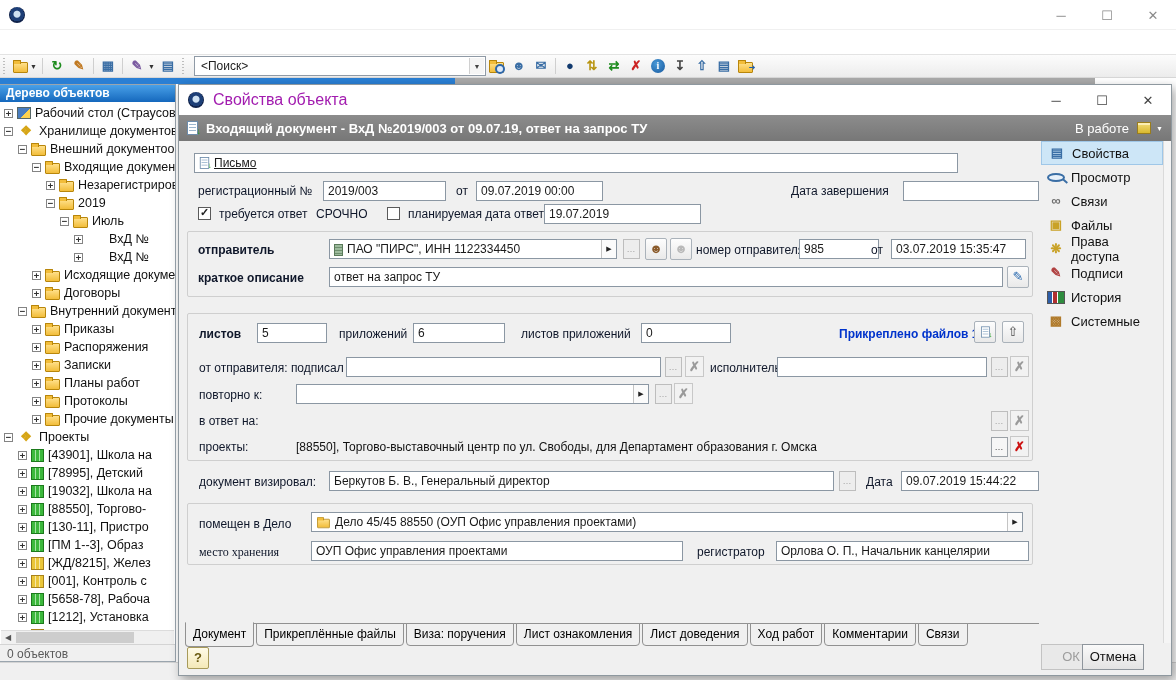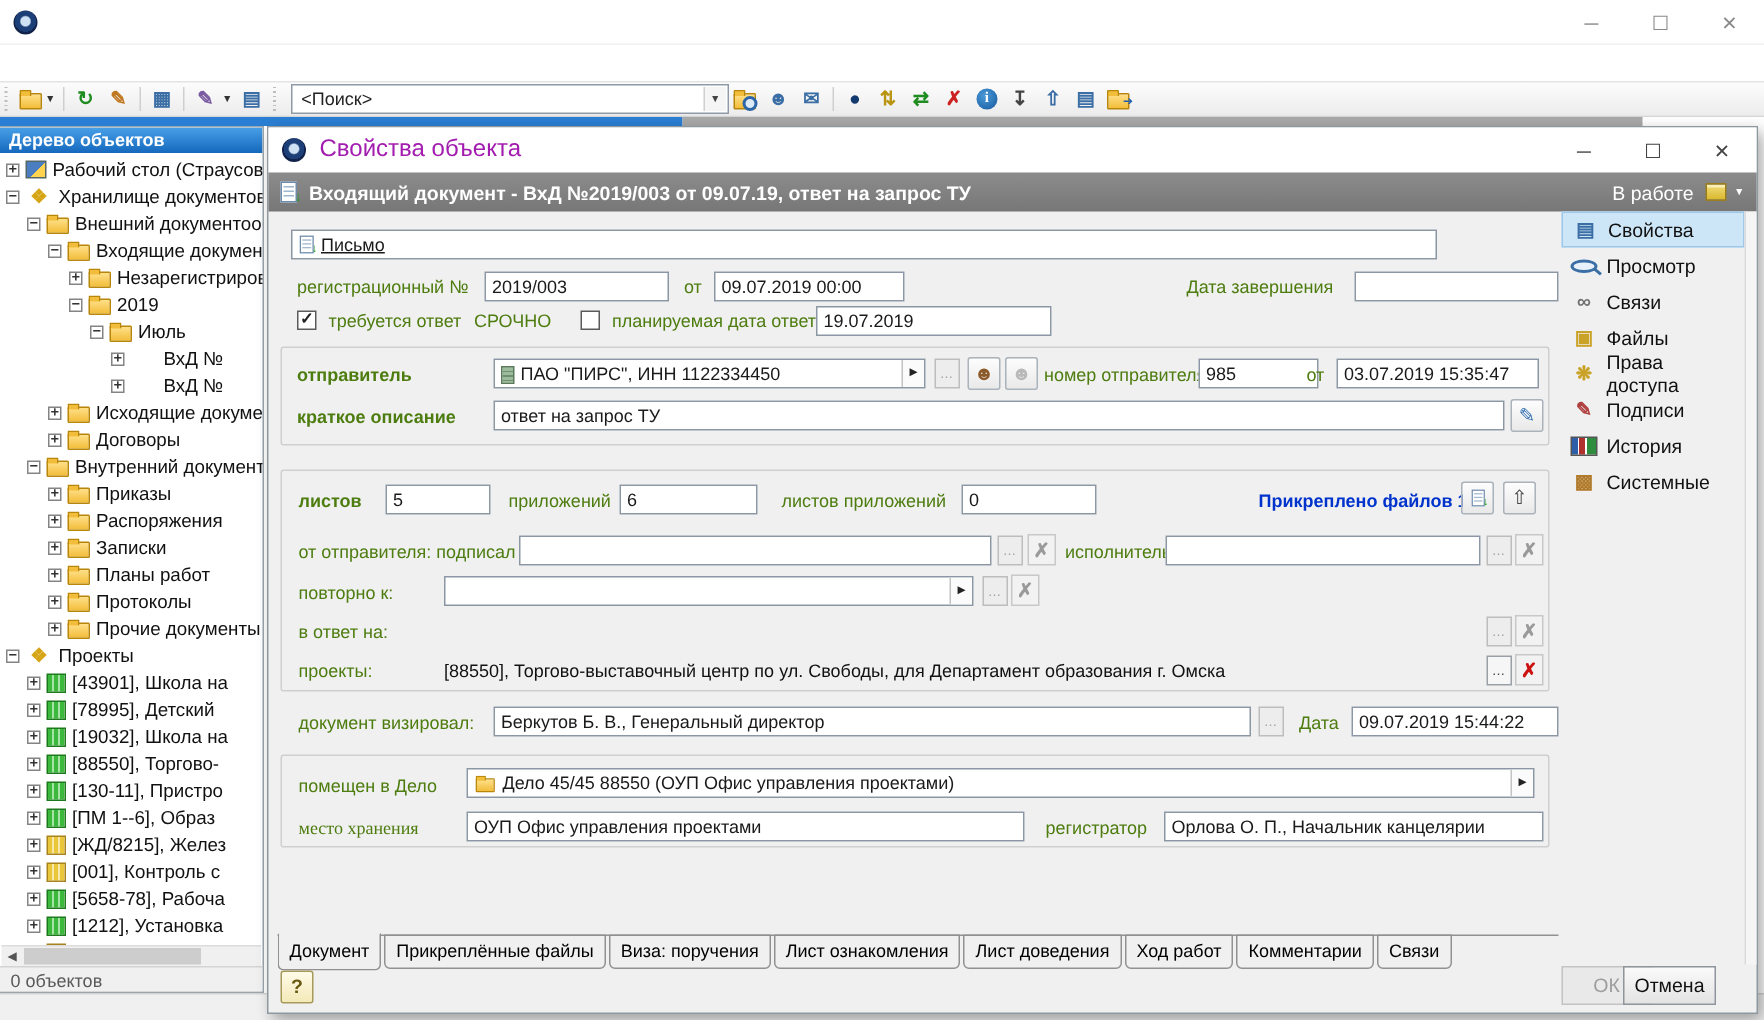--- a/index.html
+++ b/index.html
@@ -68,21 +68,21 @@
   .dlg-title { margin-left:9px; font-size:16px; color:#a21caf; }
   .dlg-controls { position:absolute; right:0; top:0; height:30px; display:flex; }
   .dlg-controls .win-btn { color:#444; }
   .dlg-header { position:absolute; left:0; top:30px; right:0; height:26px; background:linear-gradient(#8c8c8c,#777); display:flex; align-items:center; padding:0 8px; }
   .dlg-header-title { color:#fff; font-weight:bold; font-size:13px; margin-left:8px; flex:1; white-space:nowrap; overflow:hidden; }
   .dlg-status { color:#fff; font-size:13px; margin-right:8px; }
   .dlg-header .tb-dd { color:#fff; margin-left:5px; }
   .dlg-content { position:absolute; left:0; top:56px; right:0; height:502px; }
 
   .form { position:absolute; left:0; top:0; width:860px; height:502px; }
-  .lbl { position:absolute; font-size:12px; color:#4d7c0f; white-space:nowrap; }
+  .lbl { position:absolute; font-size:12px; color:#0f172a; white-space:nowrap; }
   .lbl.b { font-weight:bold; }
   .fld { position:absolute; height:20px; background:#fff; border:1px solid #8b97a3; font-size:12px; line-height:18px; padding:0 4px; white-space:nowrap; overflow:hidden; }
   .fld .dd { position:absolute; right:0; top:0; bottom:0; width:15px; background:#fbfbfb; border-left:1px solid #c4c4c4; font-size:7px; display:flex; align-items:center; justify-content:center; color:#222; }
   .fld .ic { margin-right:4px; vertical-align:-3px; }
   .grp { position:absolute; border:1px solid #cfcfcf; border-radius:2px; background:transparent; }
   .cb { position:absolute; width:13px; height:13px; background:#fff; border:1px solid #5a5a5a; }
   .cb.checked::after { content:"✓"; position:absolute; left:1px; top:-2px; font-size:11px; font-weight:bold; color:#222; }
   .mini { position:absolute; width:17px; height:20px; background:#ededed; border:1px solid #bdbdbd; color:#a0a0a0; font-size:9px; text-align:center; line-height:18px; letter-spacing:1px; }
   .mini.en { color:#444; background:#f6f6f6; border-color:#9aa0a6; }
   .xbtn { position:absolute; width:19px; height:21px; background:#f2f2f2; border:1px solid #c8c8c8; color:#9a9a9a; font-size:13px; font-weight:bold; text-align:center; line-height:19px; }
@@ -313,21 +313,21 @@
           <span class="tree-lbl">[88550], Торгово-</span>
         </div>
         <div class="tree-row" style="padding-left: 18px;">
           <span class="exp">+</span>
           <span class="ic sh-proj-g tree-ic"></span>
           <span class="tree-lbl">[130-11], Пристро</span>
         </div>
         <div class="tree-row" style="padding-left: 18px;">
           <span class="exp">+</span>
           <span class="ic sh-proj-g tree-ic"></span>
-          <span class="tree-lbl">[ПМ 1--6], Образ</span>
+          <span class="tree-lbl">[ПМ 1--3], Образ</span>
         </div>
         <div class="tree-row" style="padding-left: 18px;">
           <span class="exp">+</span>
           <span class="ic sh-proj-y tree-ic"></span>
           <span class="tree-lbl">[ЖД/8215], Желез</span>
         </div>
         <div class="tree-row" style="padding-left: 18px;">
           <span class="exp">+</span>
           <span class="ic sh-proj-y tree-ic"></span>
           <span class="tree-lbl">[001], Контроль с</span>

